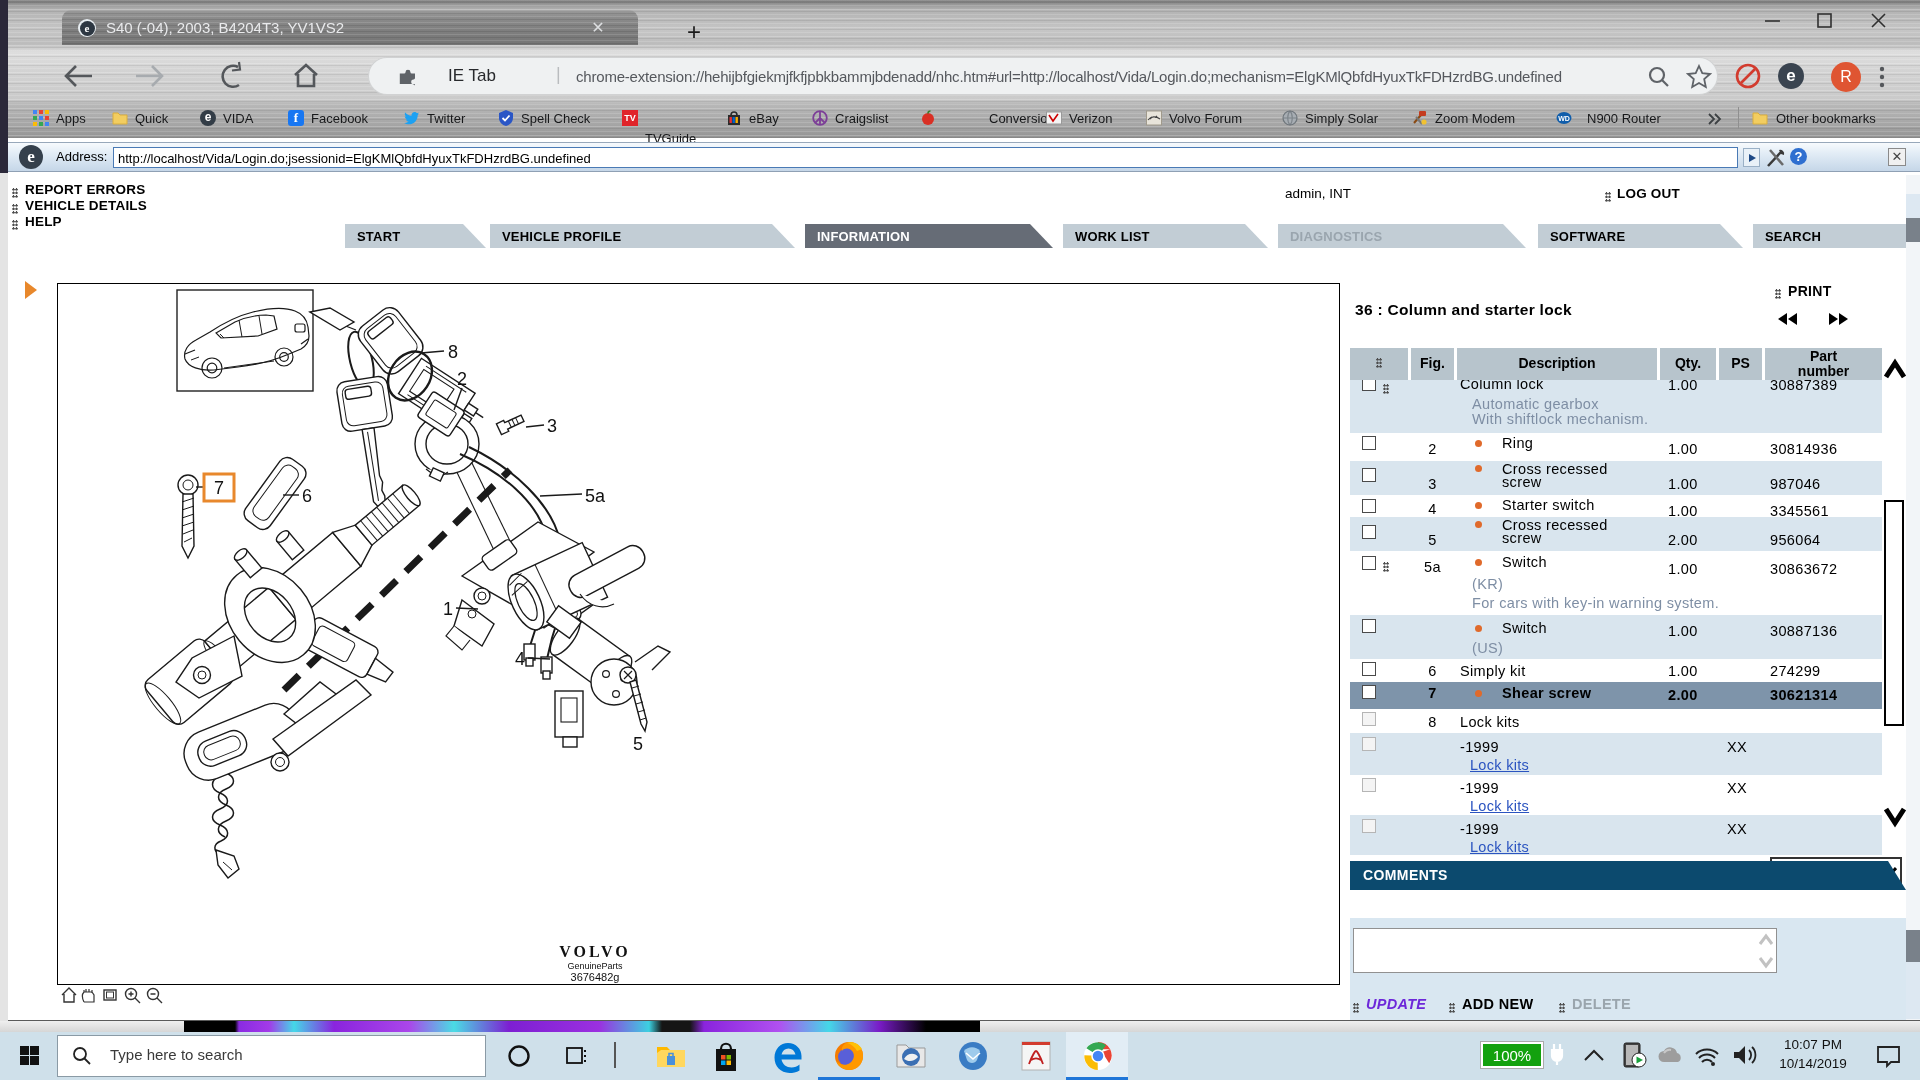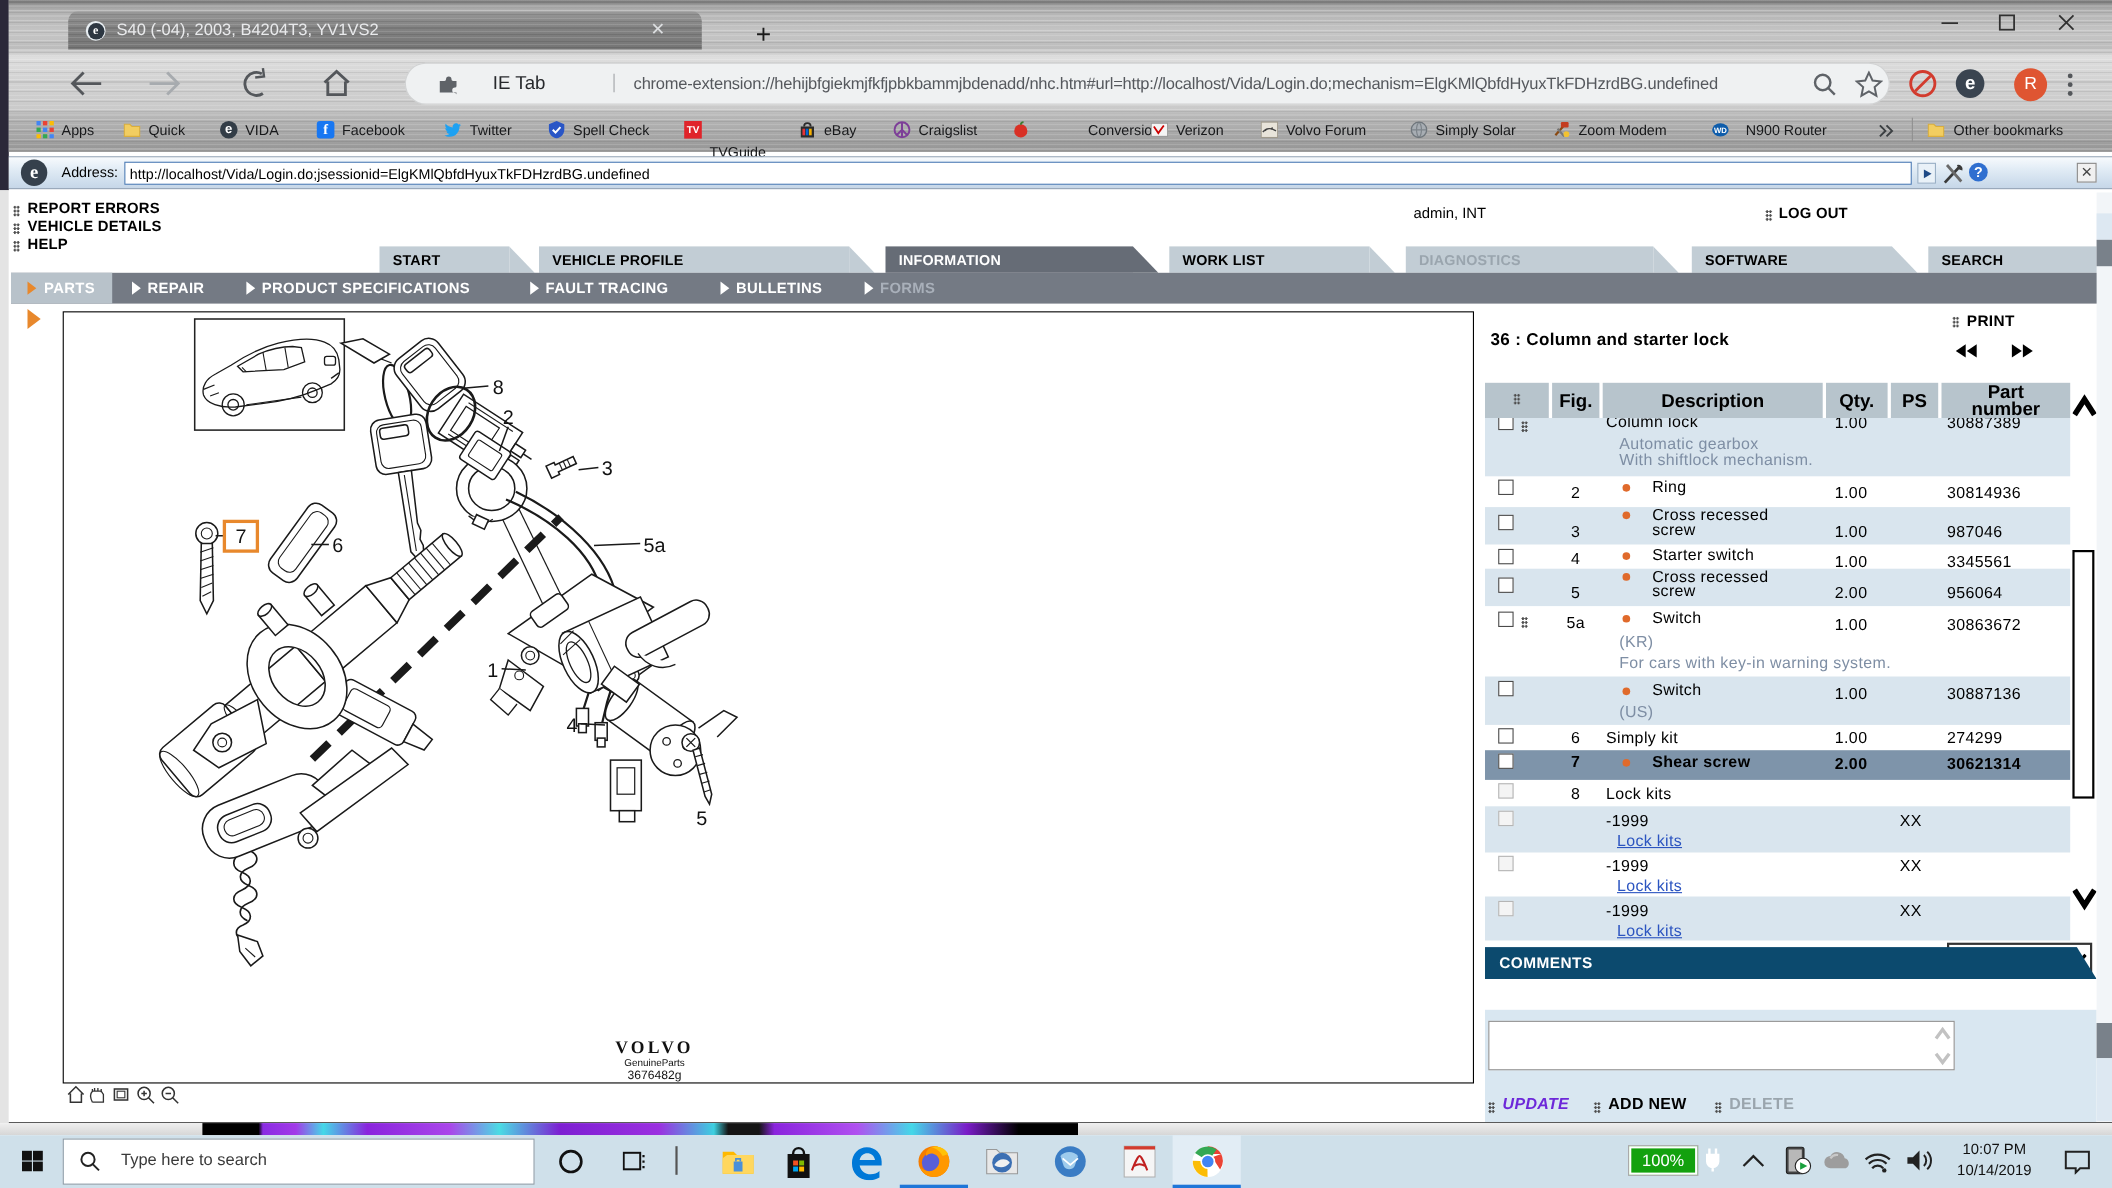--- a/index.html
+++ b/index.html
@@ -41,21 +41,21 @@
  padding:5px 0 0 12px;letter-spacing:.2px;}
 .ttab:after{content:"";position:absolute;right:-23px;top:0;border-left:23px solid #c2cdd5;border-top:24px solid transparent;}
 .ttab.dk{background:#666c76;color:#fff;}
 .ttab.dk:after{border-left-color:#666c76;}
 .ttab.dis{color:#9aa5ae;}
 #subnav{left:2px;top:75px;width:1910px;height:28px;background:#747a84;}
 #parts{left:0px;top:0px;width:92px;height:28px;background:#b8c2ca;}
 .snitem{top:6px;font-weight:bold;font-size:13.5px;color:#fff;letter-spacing:.3px;}
 .snarrow{top:8px;width:0;height:0;border-left:8px solid #fff;border-top:6px solid transparent;border-bottom:6px solid transparent;}
 
-.hcell{top:175px;height:32px;background:#b7c4cc;color:#000;font-weight:bold;font-size:17px;text-align:center;z-index:3;}
+.hcell{top:175px;height:32px;background:#b7c4cc;color:#000;font-weight:bold;font-size:14px;text-align:center;z-index:3;}
 #tbody{z-index:1;}
 .trow{left:1342px;width:532px;}
 .blue{background:#d9e5ee;}
 .hl{background:#7e94aa;}
 .cb{width:14px;height:14px;background:#fff;border:1px solid #4a4a4a;}
 .cbd{width:14px;height:14px;background:#f4f4f4;border:1px solid #b5b5b5;}
 .dt{font-size:14.5px;color:#000;letter-spacing:.35px;white-space:nowrap;}
 .gt{font-size:14.5px;color:#7e8fa4;letter-spacing:.35px;white-space:nowrap;color:#7e8ea4;}
 .bullet{width:7px;height:7px;border-radius:50%;background:#e06a2b;}
 .lnk{font-size:14.5px;color:#2b54c0;text-decoration:underline;letter-spacing:.3px;white-space:nowrap;}
@@ -252,35 +252,20 @@
   <div class="abs vlink" style="left:1609px;top:13px;">LOG OUT</div>
 
   <div class="abs ttab" style="left:337px;width:118px;">START</div>
   <div class="abs ttab" style="left:482px;width:282px;">VEHICLE PROFILE</div>
   <div class="abs ttab dk" style="left:797px;width:225px;">INFORMATION</div>
   <div class="abs ttab" style="left:1055px;width:182px;">WORK LIST</div>
   <div class="abs ttab dis" style="left:1270px;width:225px;">DIAGNOSTICS</div>
   <div class="abs ttab" style="left:1530px;width:182px;">SOFTWARE</div>
   <div class="abs ttab" style="left:1745px;width:167px;">SEARCH</div>
 
-  <div class="abs" id="subnav">
-    <div class="abs" id="parts"></div>
-    <div class="abs" style="left:15px;top:8px;width:0;height:0;border-left:8px solid #e8882c;border-top:6px solid transparent;border-bottom:6px solid transparent;"></div>
-    <div class="abs snitem" style="left:30px;">PARTS</div>
-    <div class="abs snarrow" style="left:110px;"></div>
-    <div class="abs snitem" style="left:124px;">REPAIR</div>
-    <div class="abs snarrow" style="left:214px;"></div>
-    <div class="abs snitem" style="left:228px;">PRODUCT SPECIFICATIONS</div>
-    <div class="abs snarrow" style="left:472px;"></div>
-    <div class="abs snitem" style="left:486px;">FAULT TRACING</div>
-    <div class="abs snarrow" style="left:645px;"></div>
-    <div class="abs snitem" style="left:659px;">BULLETINS</div>
-    <div class="abs snarrow" style="left:776px;"></div>
-    <div class="abs snitem" style="left:790px;color:#a9b0ba;">FORMS</div>
-  </div>
 
   <div class="abs" style="left:17px;top:108px;width:0;height:0;border-left:12px solid #e8882c;border-top:9px solid transparent;border-bottom:9px solid transparent;"></div>
 
   <div class="abs" id="diagram" style="left:49px;top:110px;width:1283px;height:702px;border:1px solid #000;">
   <svg width="1281" height="700" viewBox="0 0 1281 700">
     <g stroke="#1a1a1a" fill="none" stroke-width="1.4">
 
       <rect x="119" y="6" width="136" height="101" stroke="#222"></rect>
       <g stroke-width="1.2">
         <path d="M127,75 C125,67 130,60 138,56 L152,48 C164,40 179,32 195,28 C211,24 227,23 237,27 C245,30 249,36 250,43 L251,52 C251,58 248,62 243,65 L231,70 C217,76 198,81 180,83 L156,86 C142,87 130,83 127,75 Z"></path>

